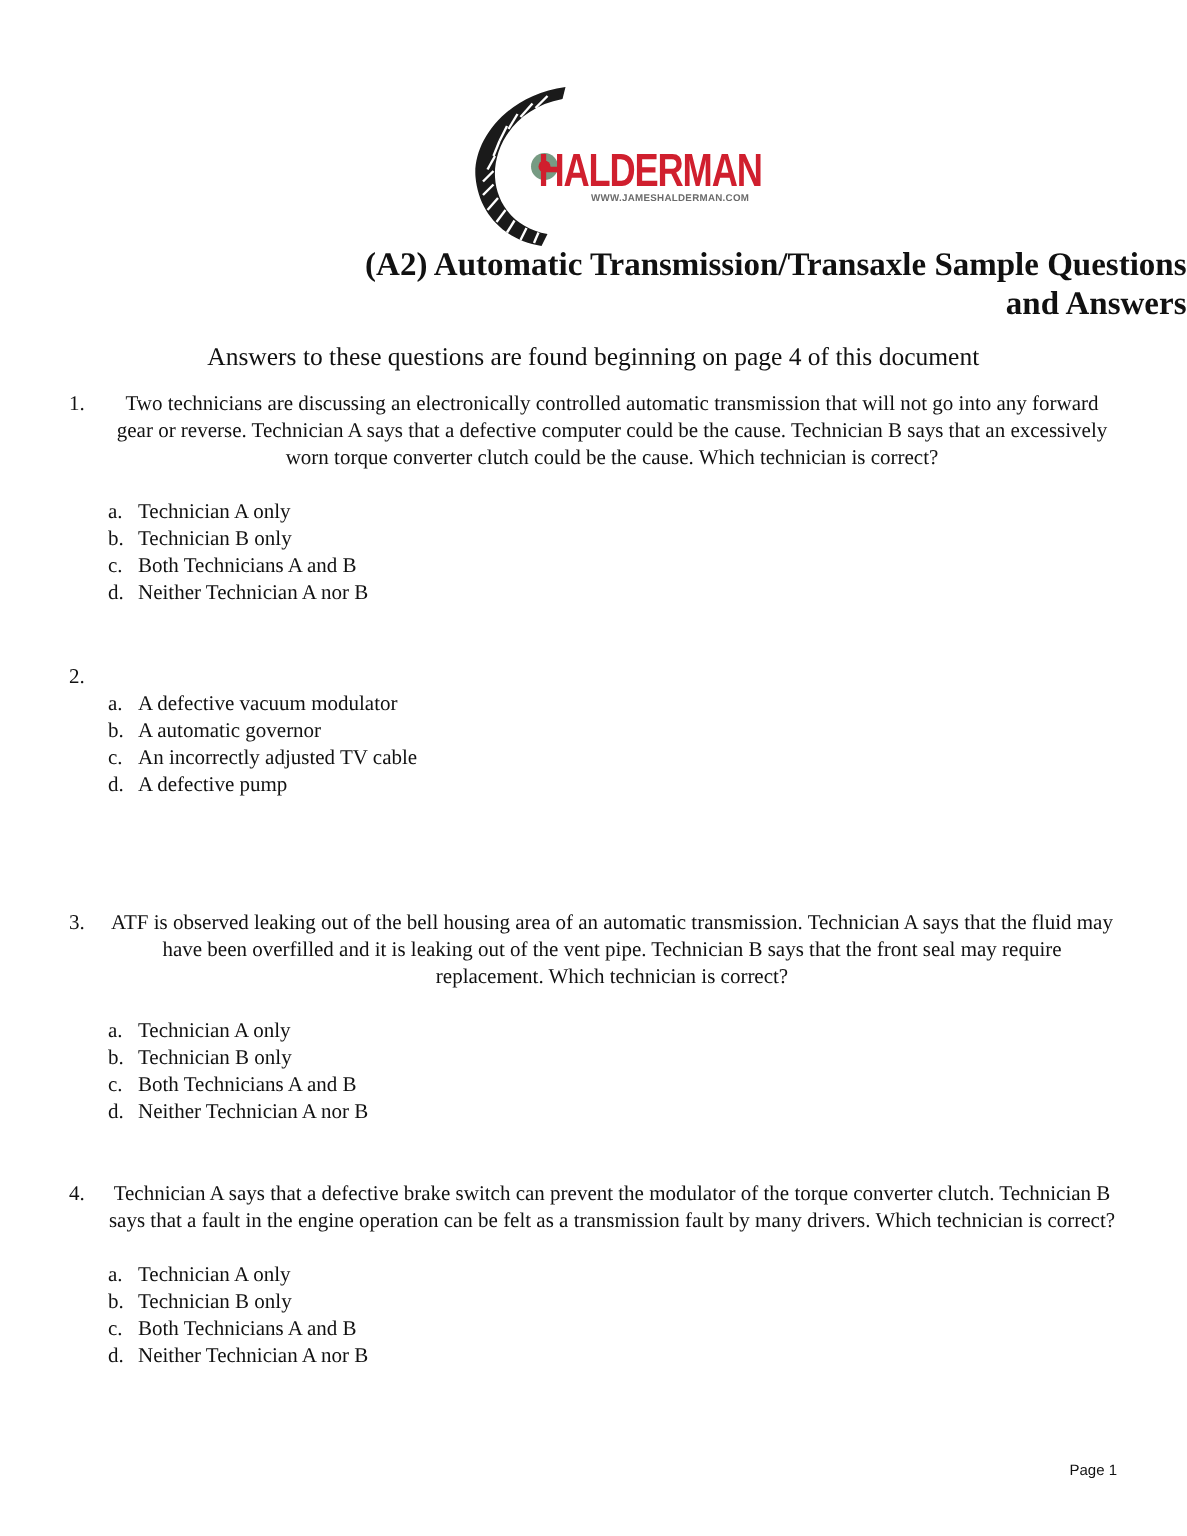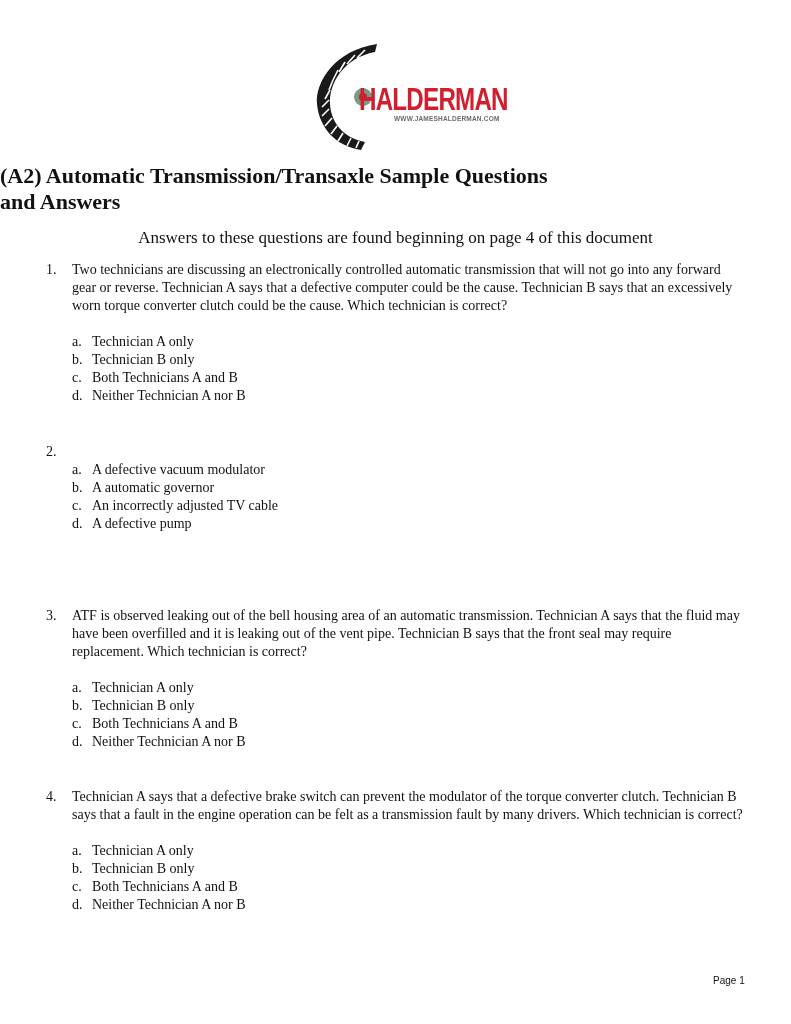--- a/index.html
+++ b/index.html
@@ -11,21 +11,21 @@
       width: 791px;
       height: 1024px;
       position: relative;
       overflow: hidden;
       font-family: "Liberation Serif", "DejaVu Serif", serif;
       color: #111111;
     }
     .logo {
       position: absolute;
       left: 305px;
-      top: 42px;
+      top: 56px;
       width: 190px;
       height: 110px;
     }
     .logo svg { position: absolute; left: 0; top: 0; }
     .logo-word {
       position: absolute;
       left: 54px;
       top: 40px;
       font-family: "Liberation Sans", "DejaVu Sans", sans-serif;
       font-weight: bold;
@@ -45,21 +45,21 @@
       font-size: 6.5px;
       color: #6b6b6b;
       letter-spacing: 0.2px;
       white-space: nowrap;
     }
     .title {
       position: absolute;
       left: 0;
       width: 791px;
       top: 163px;
-      text-align: left;
+      text-align: right;
       font-weight: bold;
       font-size: 22px;
       line-height: 26px;
       color: #111;
     }
     .subtitle {
       position: absolute;
       left: 0;
       width: 791px;
       top: 229px;
@@ -76,20 +76,21 @@
     }
     .q-num {
       position: absolute;
       left: 0;
       top: 0;
       width: 24px;
     }
     .q-text {
       margin-left: 26px;
       width: 672px;
+      text-align: center;
     }
     .options {
       list-style: none;
       margin: 18px 0 0 0;
       padding: 0;
     }
     .option {
       position: relative;
       padding-left: 46px;
       line-height: 18px;

